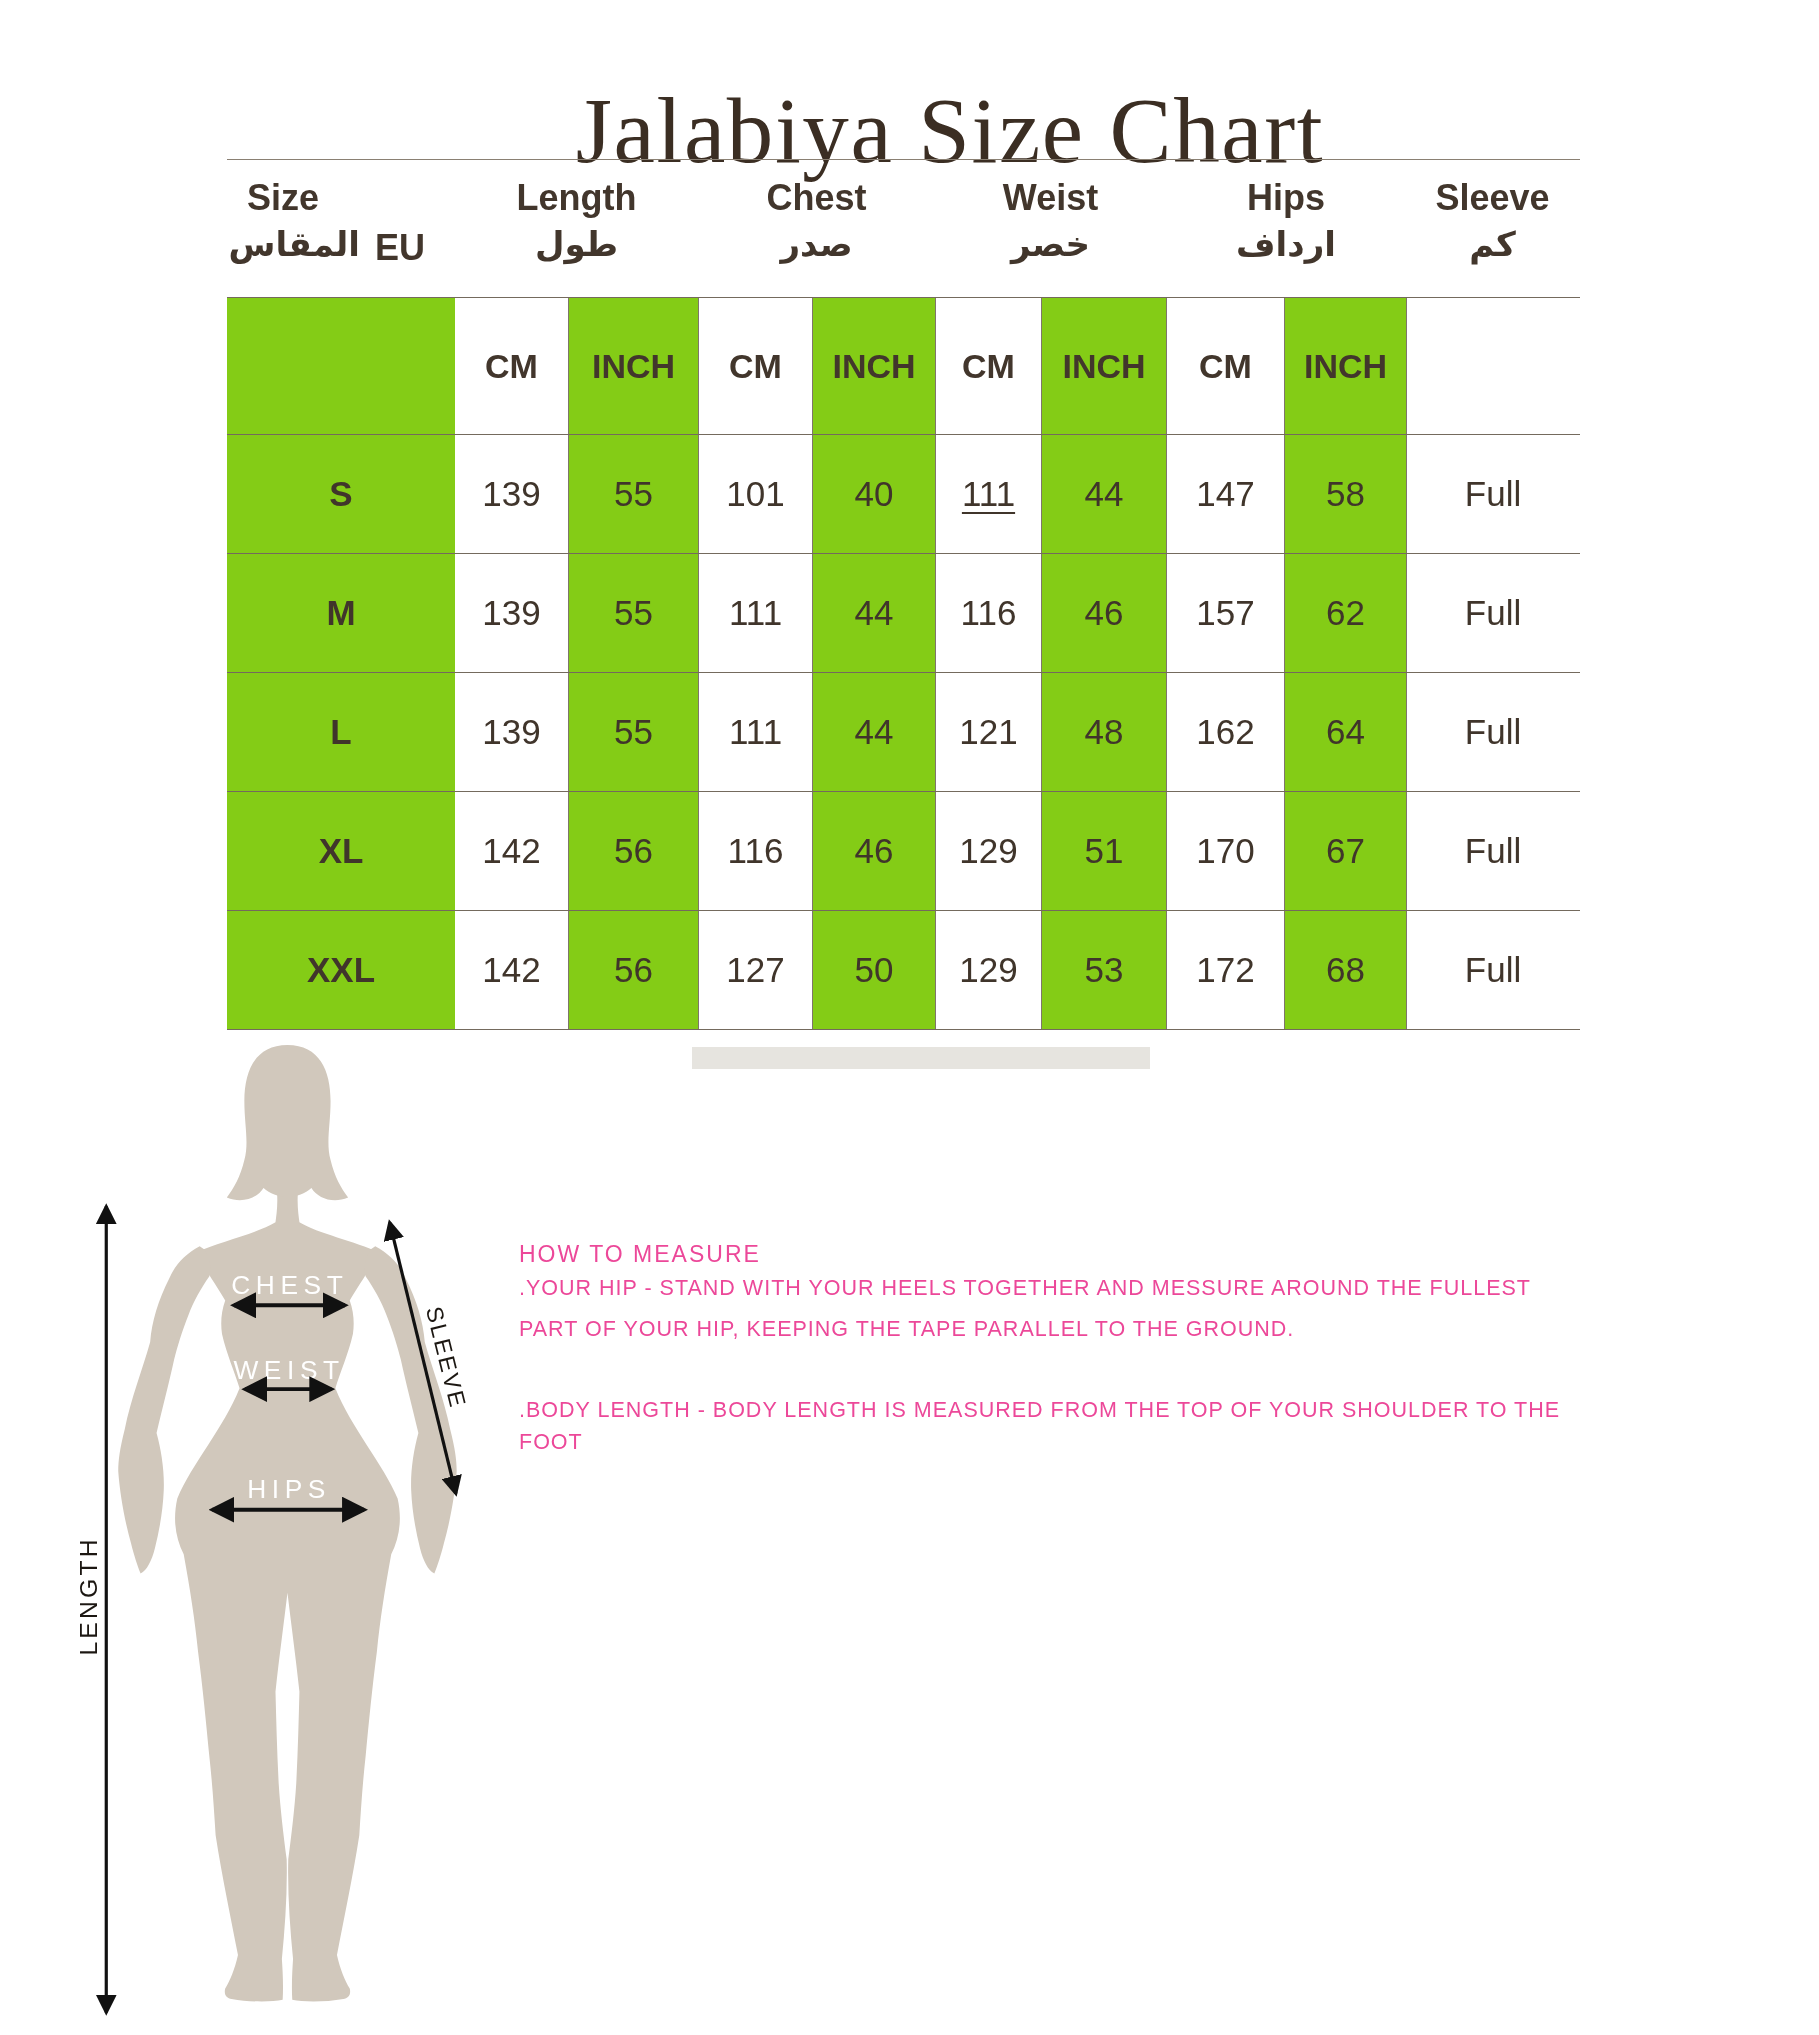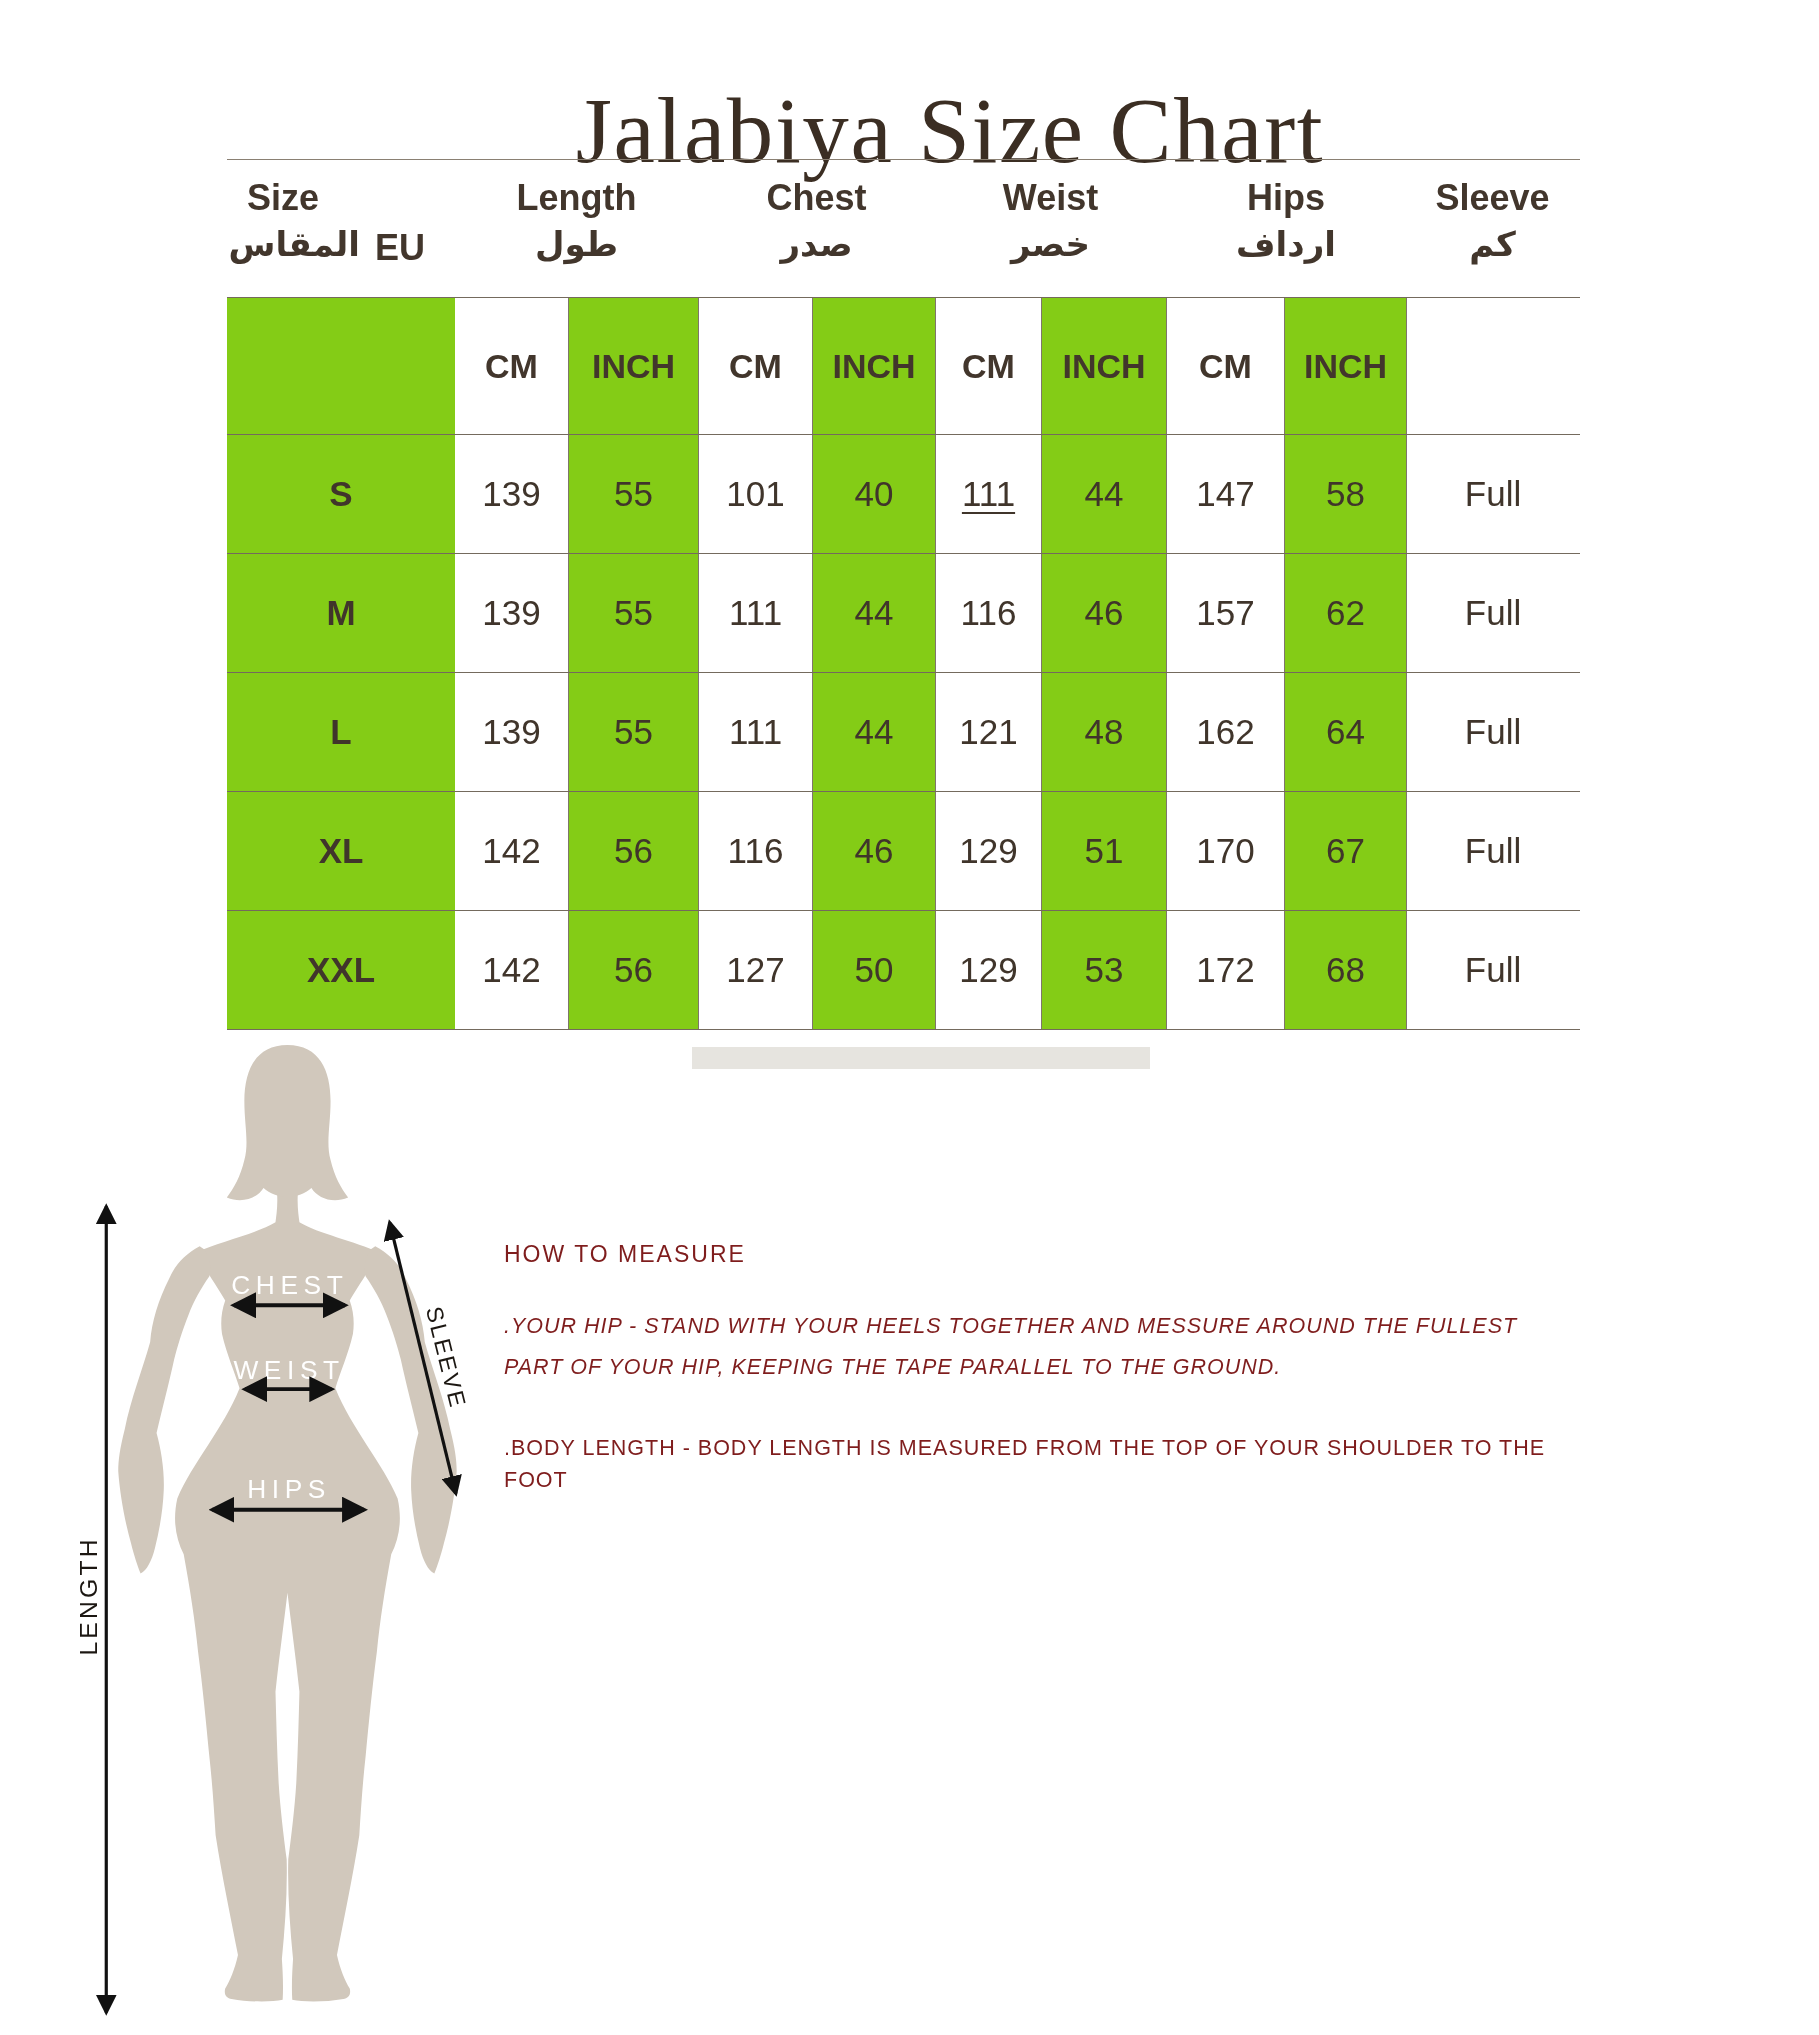--- a/index.html
+++ b/index.html
@@ -65,28 +65,28 @@
   .gray-bar {
     position:absolute; left:692px; top:1047px; width:458px; height:21.5px;
     background:#e6e4df;
   }
 
   
   .diagram { position:absolute; left:48px; top:1037px; }
 
   
   .howto {
-    position:absolute; left:504px; top:1241px; width:1045px;
-    color:#7f1d1d;
+    position:absolute; left:519px; top:1241px; width:1045px;
+    color:#ec4899;
   }
   .howto .hd { font-size:23px; font-weight:400; letter-spacing:2px; line-height:27px; }
   .howto p  { font-size:21.5px; letter-spacing:1px; line-height:32px; margin:0; }
   .howto .p1 { margin-top:45px; }
   .howto .p2 { margin-top:36px; line-height:31px; }
-  .howto .p3 { margin-top:38px; line-height:41px;font-style:italic; }
+  .howto .p3 { line-height:41px; }
   .howto .p4 { margin-top:44px; }
 </style>
 </head>
 <body>
 
 <h1 class="page-title">Jalabiya Size Chart</h1>
 
 <div class="size-table">
 
   <div class="trow rhead">

